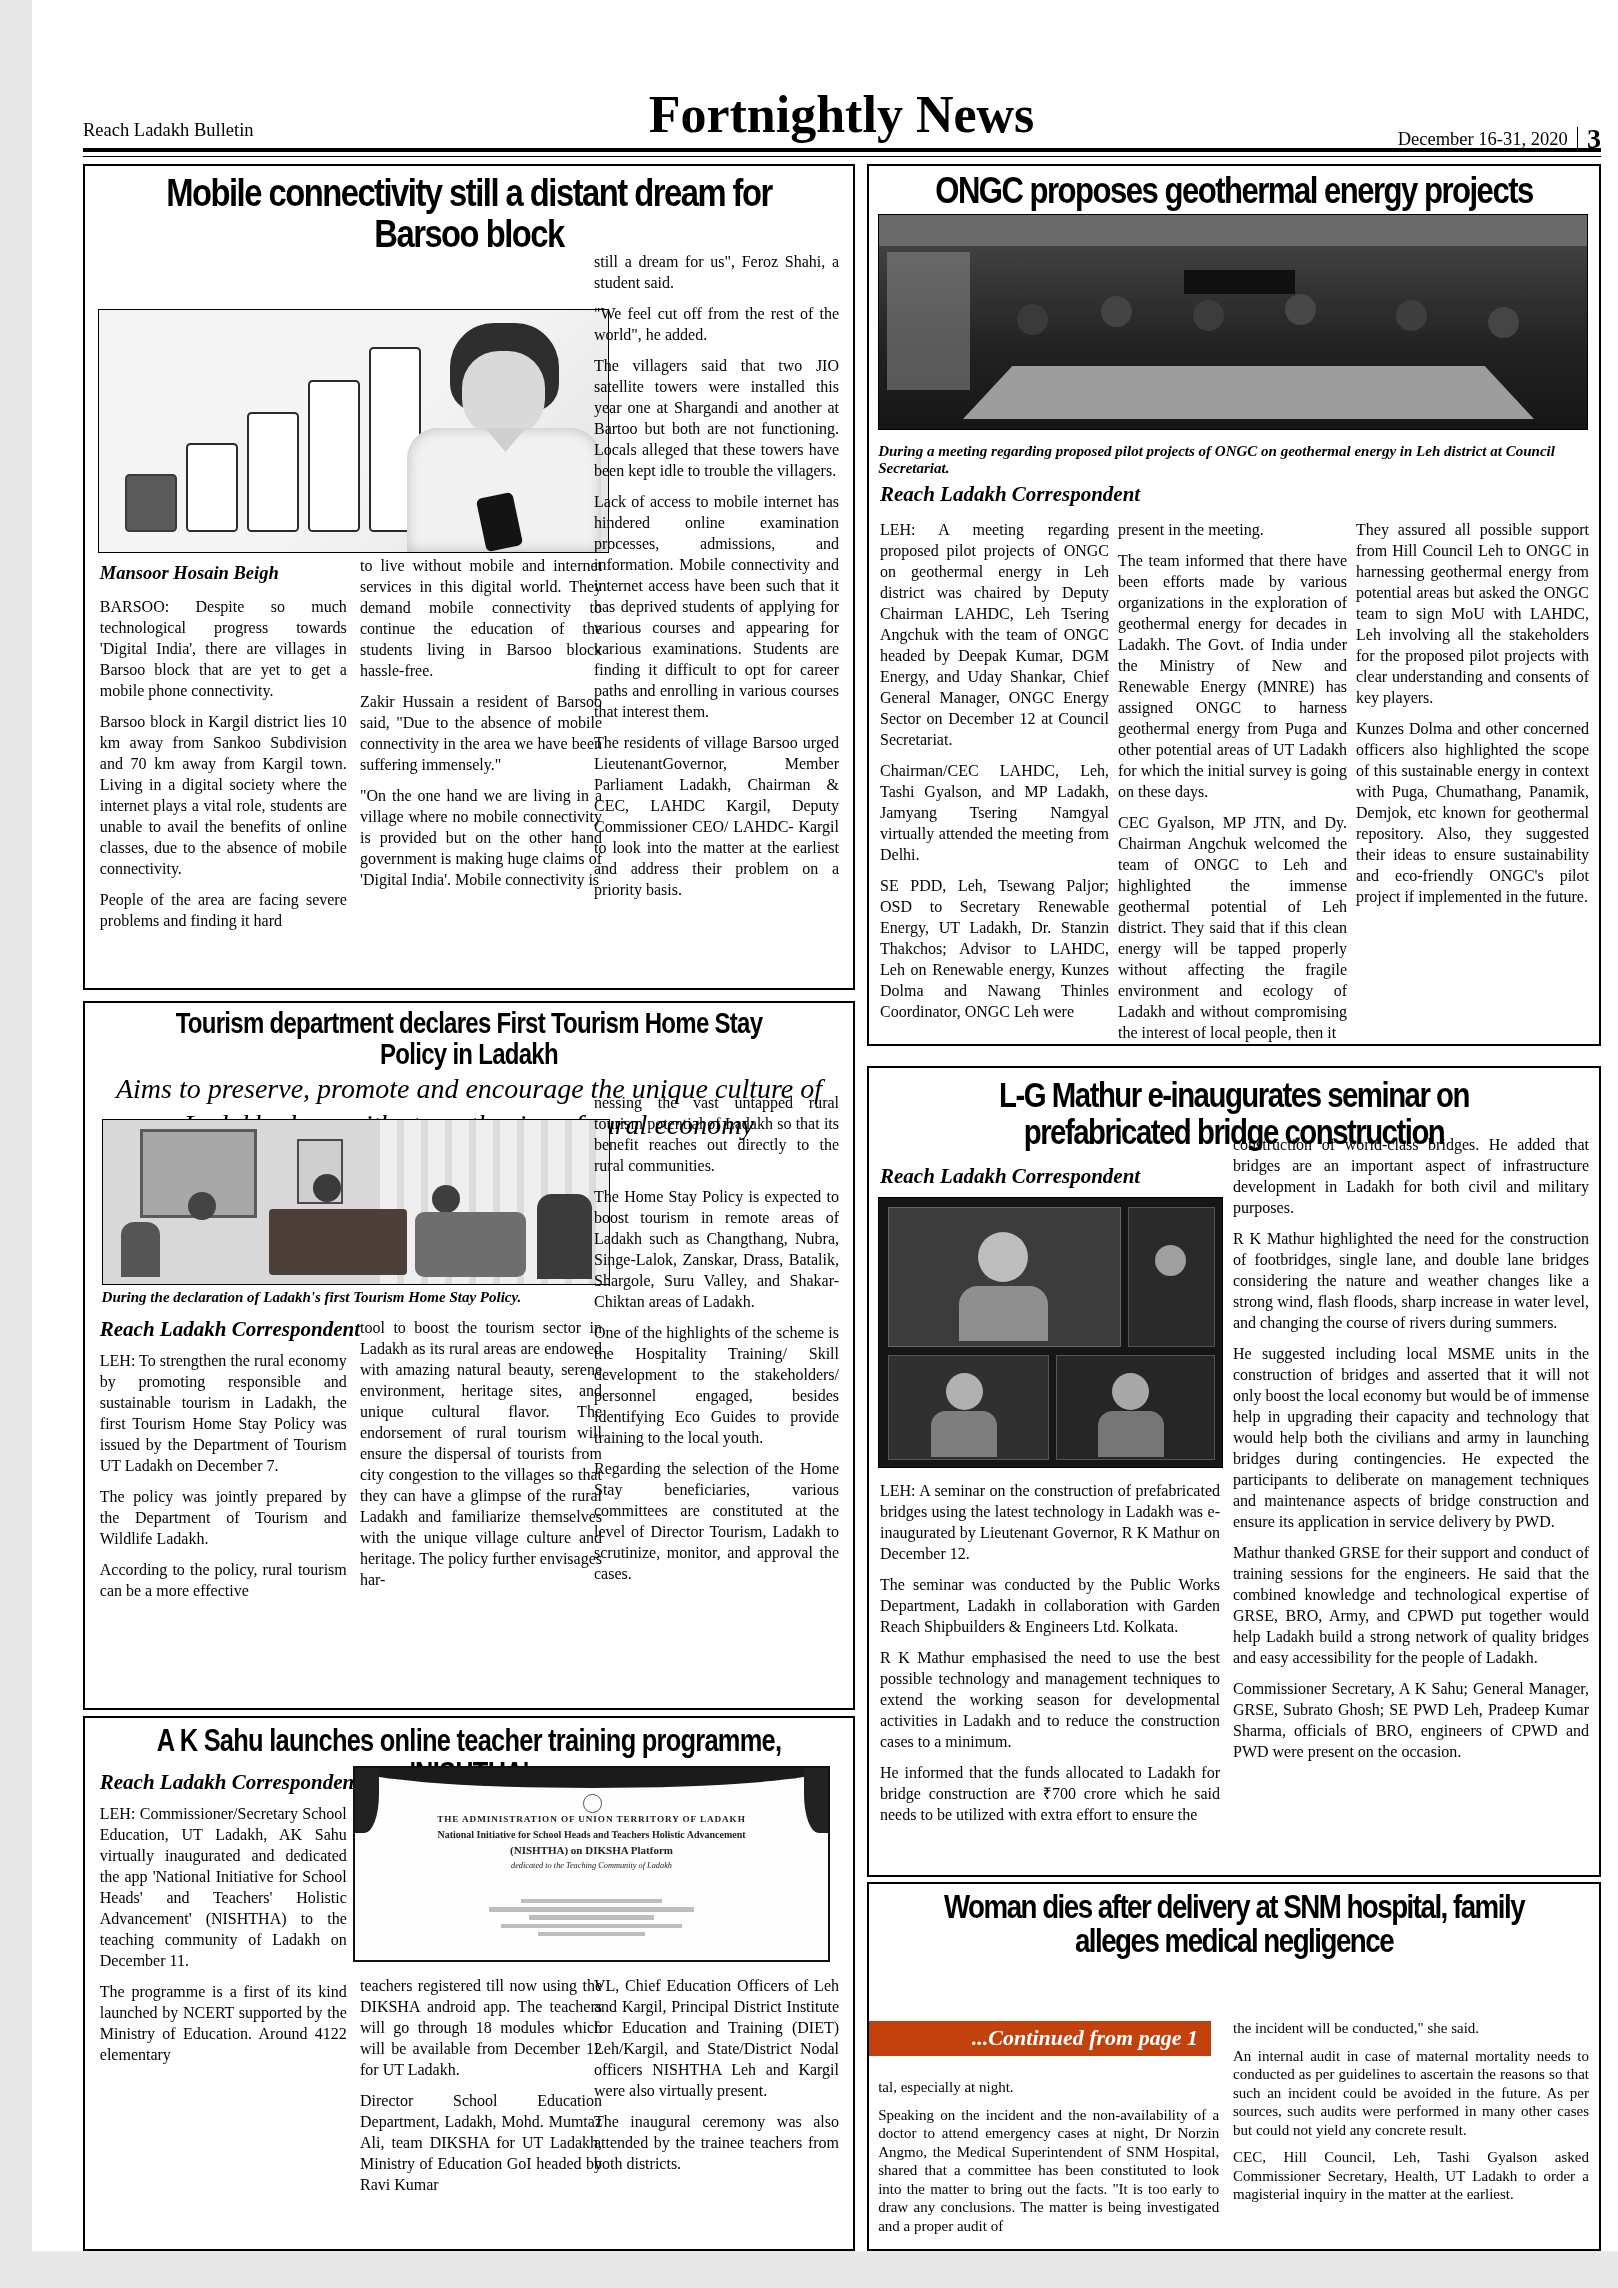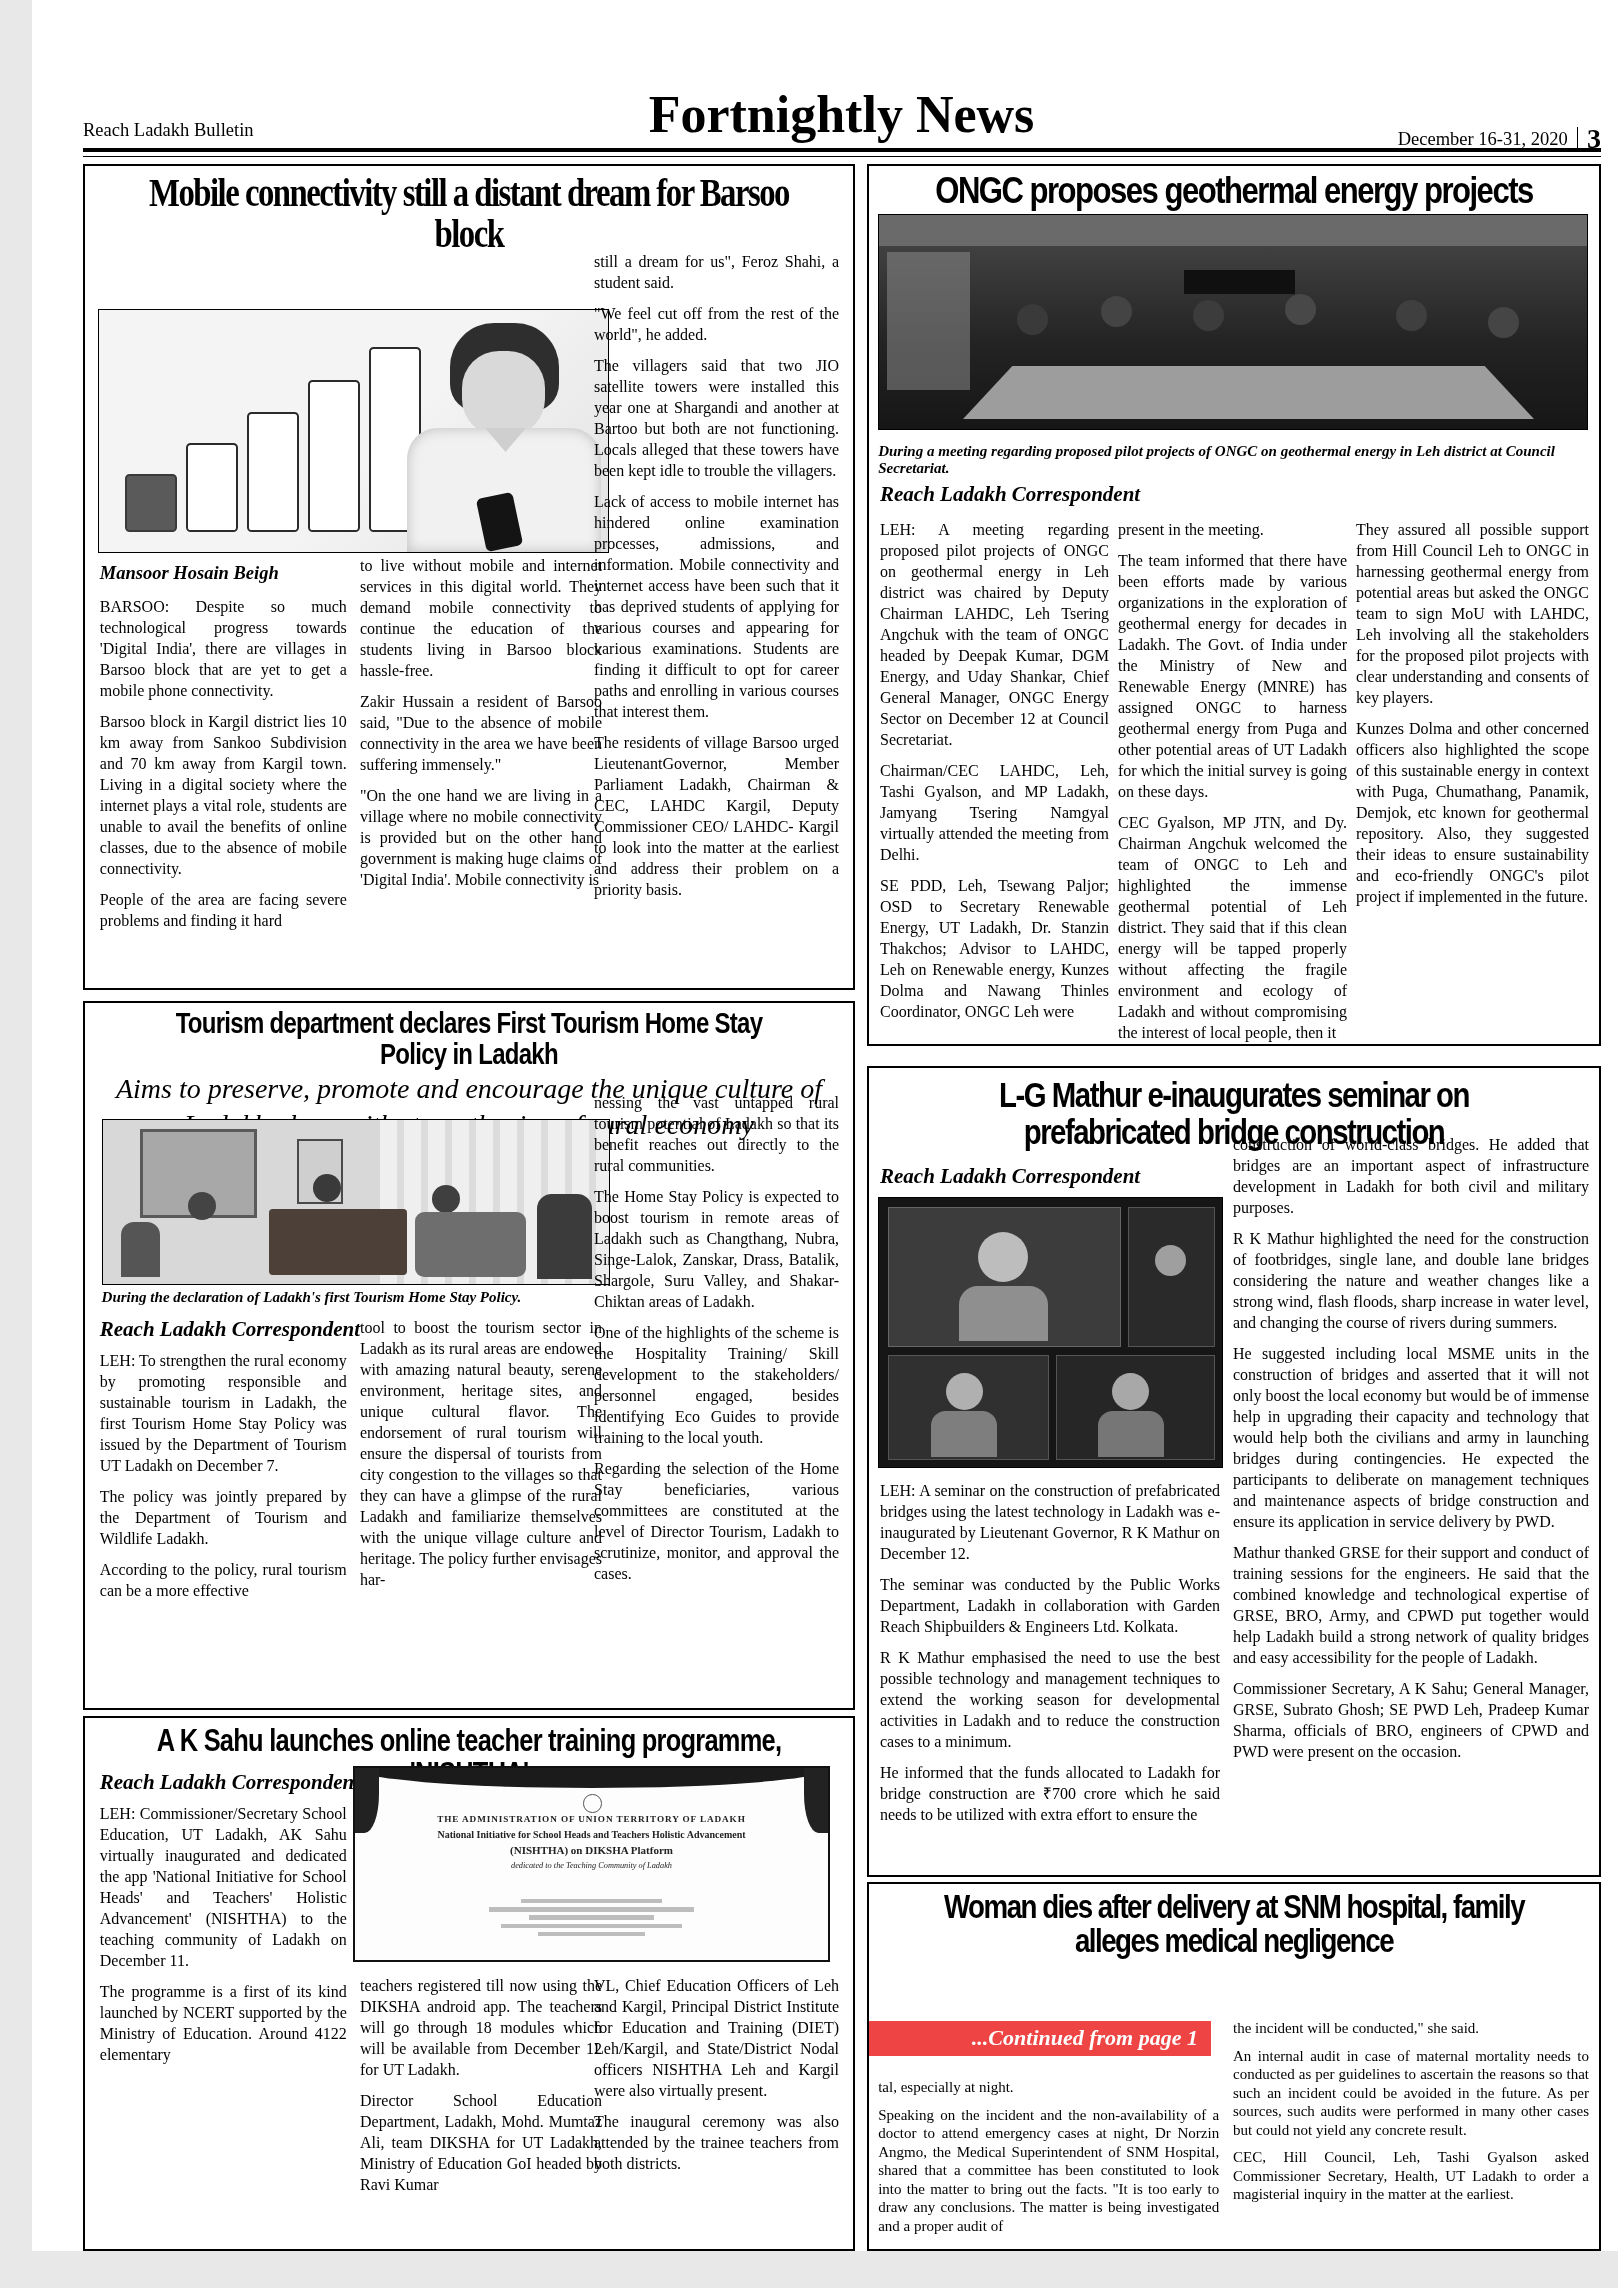--- a/index.html
+++ b/index.html
@@ -23,21 +23,21 @@
   #masthead-center{position:absolute;left:0;right:0;top:85px;text-align:center;font-size:52px;font-weight:bold;}
   #masthead-right{position:absolute;right:50px;top:123px;font-size:18.5px;text-align:right;}
   #masthead-right .pageno{font-weight:bold;font-size:28px;vertical-align:-2.8px;}
   #masthead-right .sep{display:inline-block;width:0.9px;height:24px;background:#000;margin:0 9.2px;vertical-align:-5.5px;}
   #masthead-rule{position:absolute;left:51px;right:50px;top:148px;height:3.7px;border-top:4.6px solid #000;border-bottom:1.8px solid #000;}
   #bottom-bar{position:absolute;left:51px;width:1518px;top:2263px;height:14.8px;background:#000;}
   
   .sigbar{position:absolute;bottom:20px;border:2.8px solid #2b2b2b;border-radius:4.6px;background:#fff;width:48px;}
   .sigbar.filled{background:#5a5a5a;border-color:#3a3a3a;}
   
-  .cont-banner{position:absolute;background:#ef4444;color:#fff;font-family:"Liberation Serif",serif;font-weight:bold;font-style:italic;font-size:22px;text-align:right;padding:3.7px 13px 5.5px 0;}
+  .cont-banner{position:absolute;background:#c2410c;color:#fff;font-family:"Liberation Serif",serif;font-weight:bold;font-style:italic;font-size:22px;text-align:right;padding:3.7px 13px 5.5px 0;}
   
   .cert-lines{position:absolute;left:8%;right:8%;top:35px;text-align:center;font-family:"Liberation Serif",serif;color:#222;}
   .cert-lines p{margin:0 0 4.6px 0;}
   .cert-lines p:nth-child(1){font-size:9.2px;font-weight:bold;letter-spacing:0.9px;}
   .cert-lines p:nth-child(2){font-size:10px;font-weight:bold;}
   .cert-lines p:nth-child(3){font-size:11px;font-weight:bold;}
   .cert-lines p:nth-child(4){font-size:8.3px;font-style:italic;}
   .cert-ghost{height:4.6px;background:#bdbdbd;margin:3.7px auto;}
 </style>
 </head>
@@ -46,21 +46,21 @@
 <div id="page">
 
   <div id="masthead-left" class="serif">Reach Ladakh Bulletin</div>
   <div id="masthead-center" class="serif">Fortnightly News</div>
   <div id="masthead-right" class="serif">
     <span>December 16-31, 2020</span><span class="sep"></span><span class="pageno">3</span>
   </div>
   <div id="masthead-rule"></div>
 
   <section class="box" style="left:51px;top:164px;width:768px;height:822px;">
-    <h2 class="headline" style="font-size:39px;margin-top:7.4px;font-family:Liberation Serif, serif;"><span class="cond" style="max-width:886px;">Mobile connectivity still a distant dream for Barsoo block</span></h2>
+    <h2 class="headline" style="font-size:39px;margin-top:7.4px;"><span class="cond" style="max-width:886px;">Mobile connectivity still a distant dream for Barsoo block</span></h2>
     <div class="photo" style="left:13px;top:143px;width:509px;height:242px;background:linear-gradient(135deg,#f4f4f4 55%,#e2e2e2);">
       <div class="abs" style="left:16.6px;top:0;width:305px;height:100%;">
         <div class="sigbar filled" style="left:9.2px;height:54px;"></div>
         <div class="sigbar" style="left:70px;height:85px;"></div>
         <div class="sigbar" style="left:131px;height:116px;"></div>
         <div class="sigbar" style="left:192px;height:148px;"></div>
         <div class="sigbar" style="left:253px;height:181px;"></div>
       </div>
       <div class="abs" style="right:0;top:0;width:212px;height:100%;">
         <div class="abs" style="left:54px;top:13px;width:109px;height:89px;background:#2e2e2e;border-radius:44px 44px 28px 28px;"></div>

